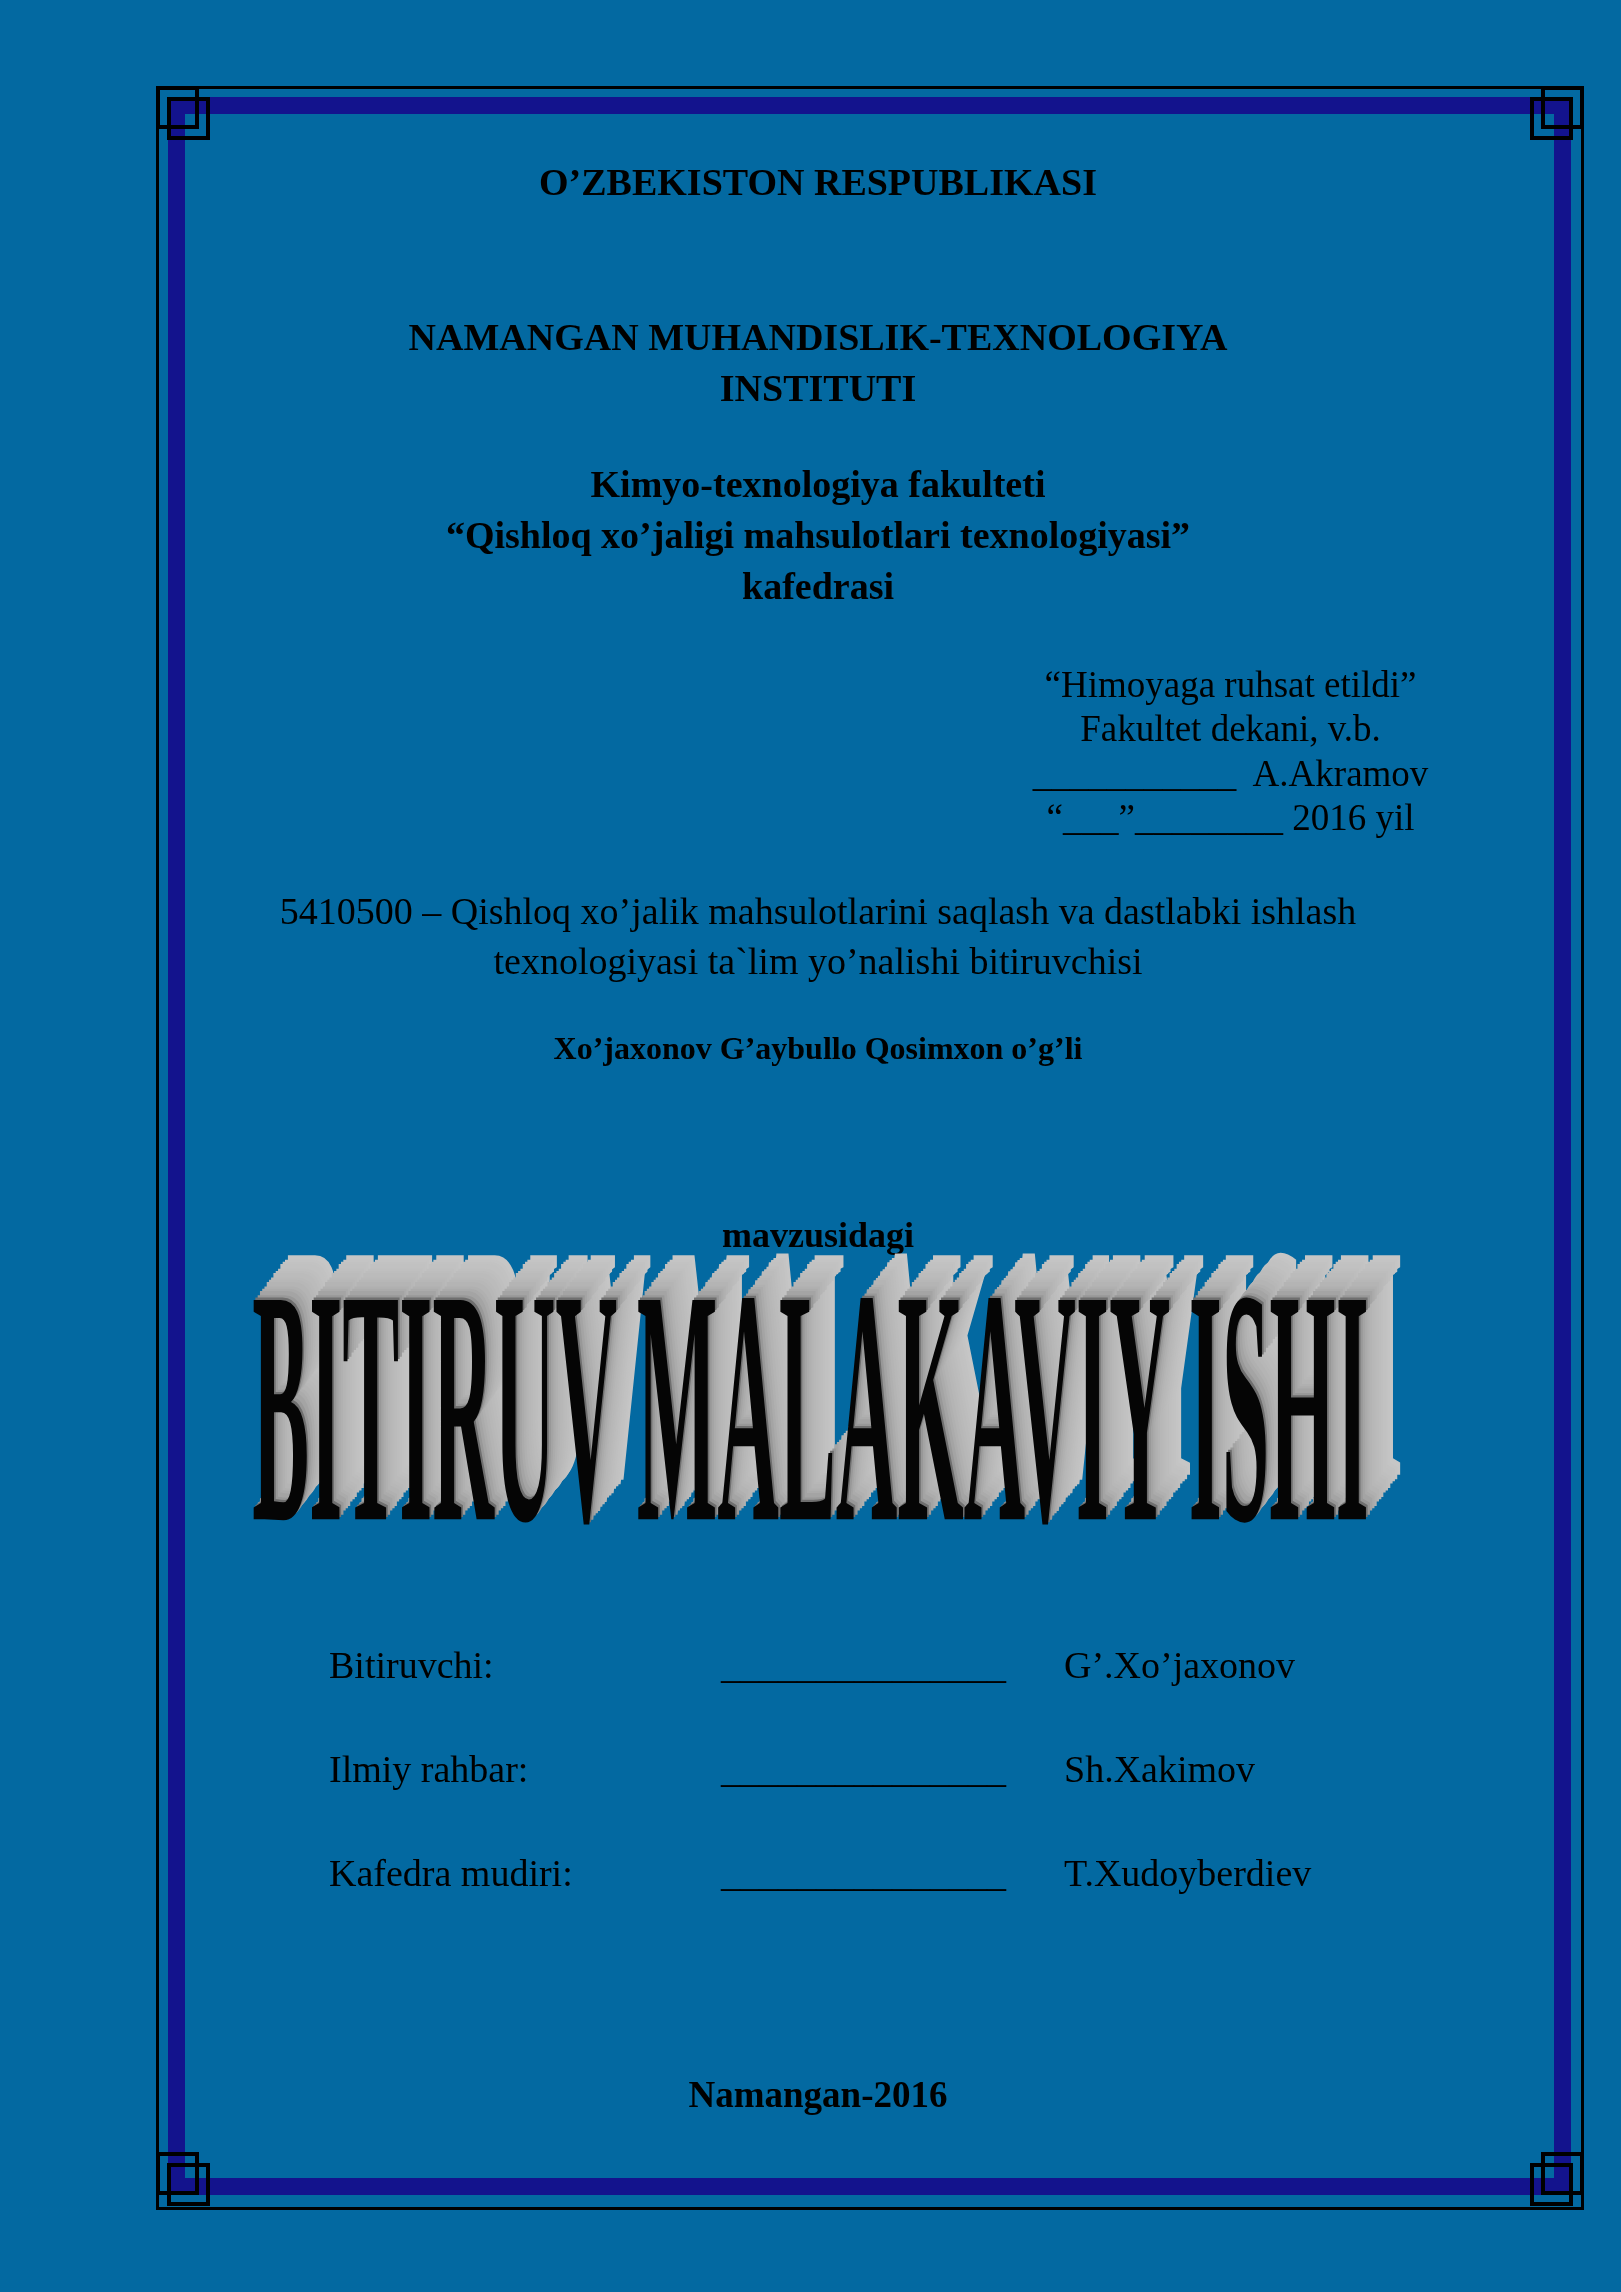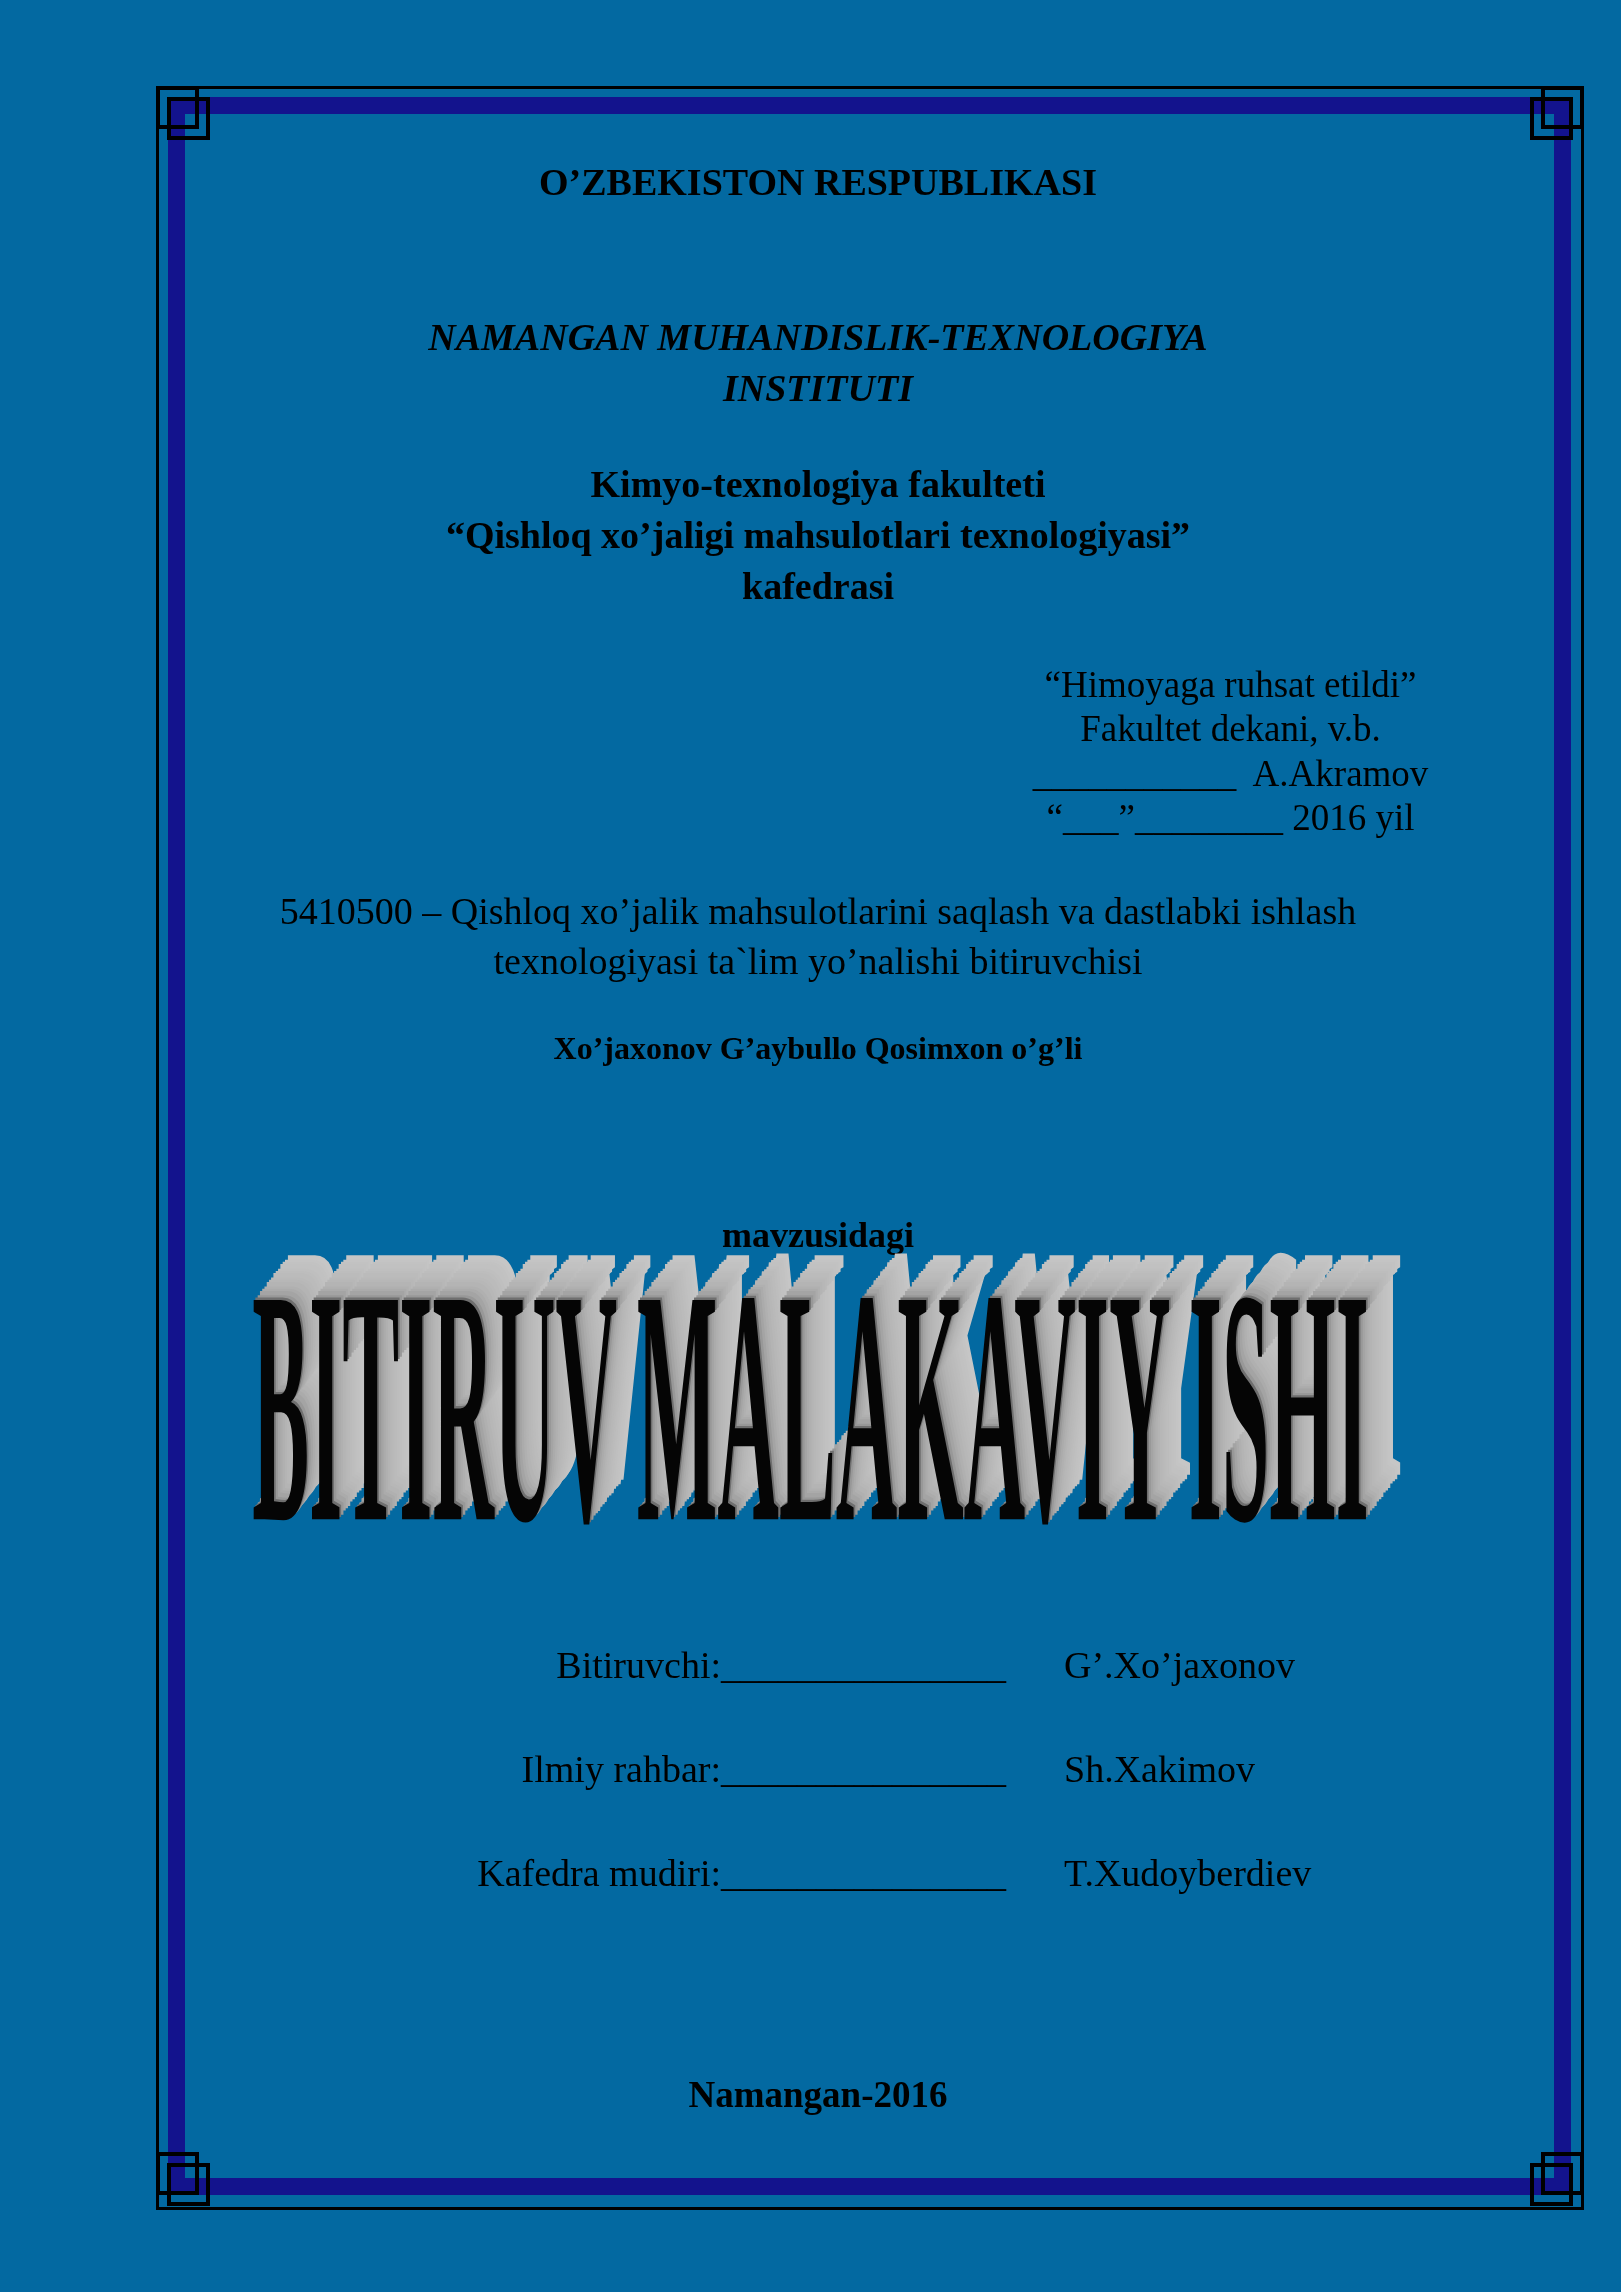--- a/index.html
+++ b/index.html
@@ -49,21 +49,21 @@
     position: absolute;
     left: 186px;
     width: 1264px;
     text-align: center;
     line-height: 1.34;
     font-size: 38px;
   }
   .bold { font-weight: bold; }
 
   .ministry   { top: 157px; }
-  .institute  { top: 312px; font-style: italic; }
+  .institute  { top: 312px; }
   .faculty    { top: 459px; }
 
   .approval {
     position: absolute;
     top: 663px;
     right: 165px;
     width: 451px;
     text-align: center;
     font-size: 37px;
     line-height: 1.2;
@@ -119,21 +119,21 @@
     left: 329px;
     width: 1039px;
     font-size: 38px;
   }
   .sig-row {
     display: flex;
     align-items: baseline;
     margin-bottom: 62px;
     height: 42px;
   }
-  .sig-label { width: 392px; text-align: right; }
+  .sig-label { width: 392px; }
   .sig-line  { width: 343px; white-space: pre; }
   .sig-name  { flex: 1; }
 
   .footer { top: 2070px; font-size: 37px; }
 </style>
 </head>
 <body>
 
 <div class="page">
 

